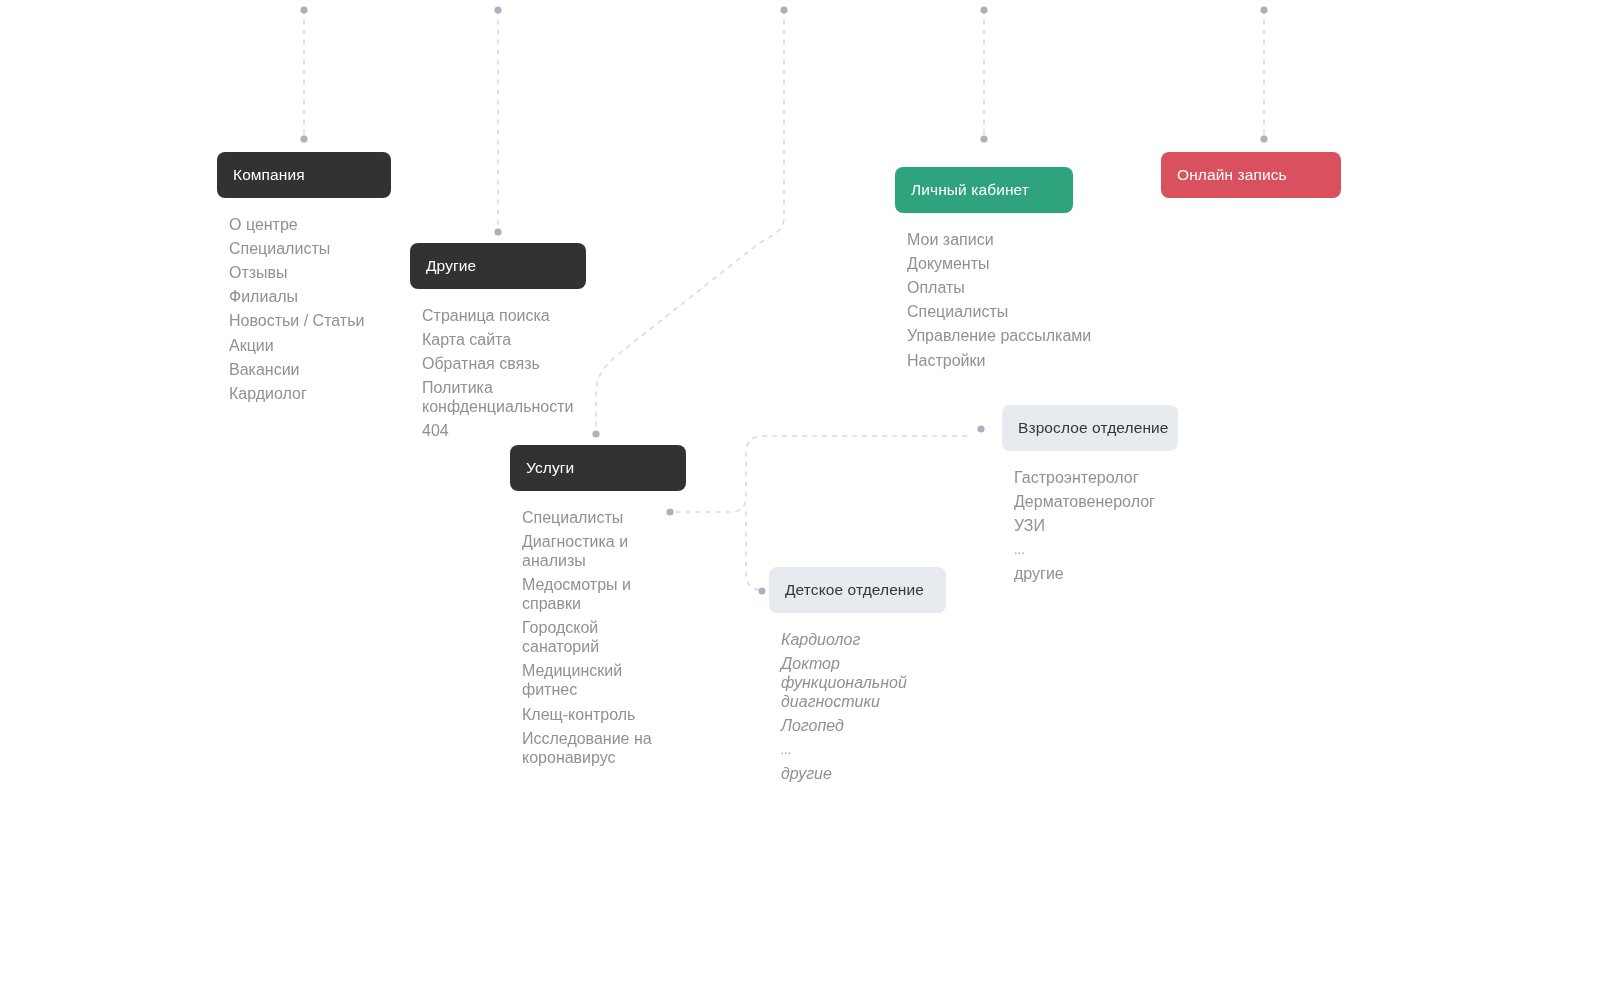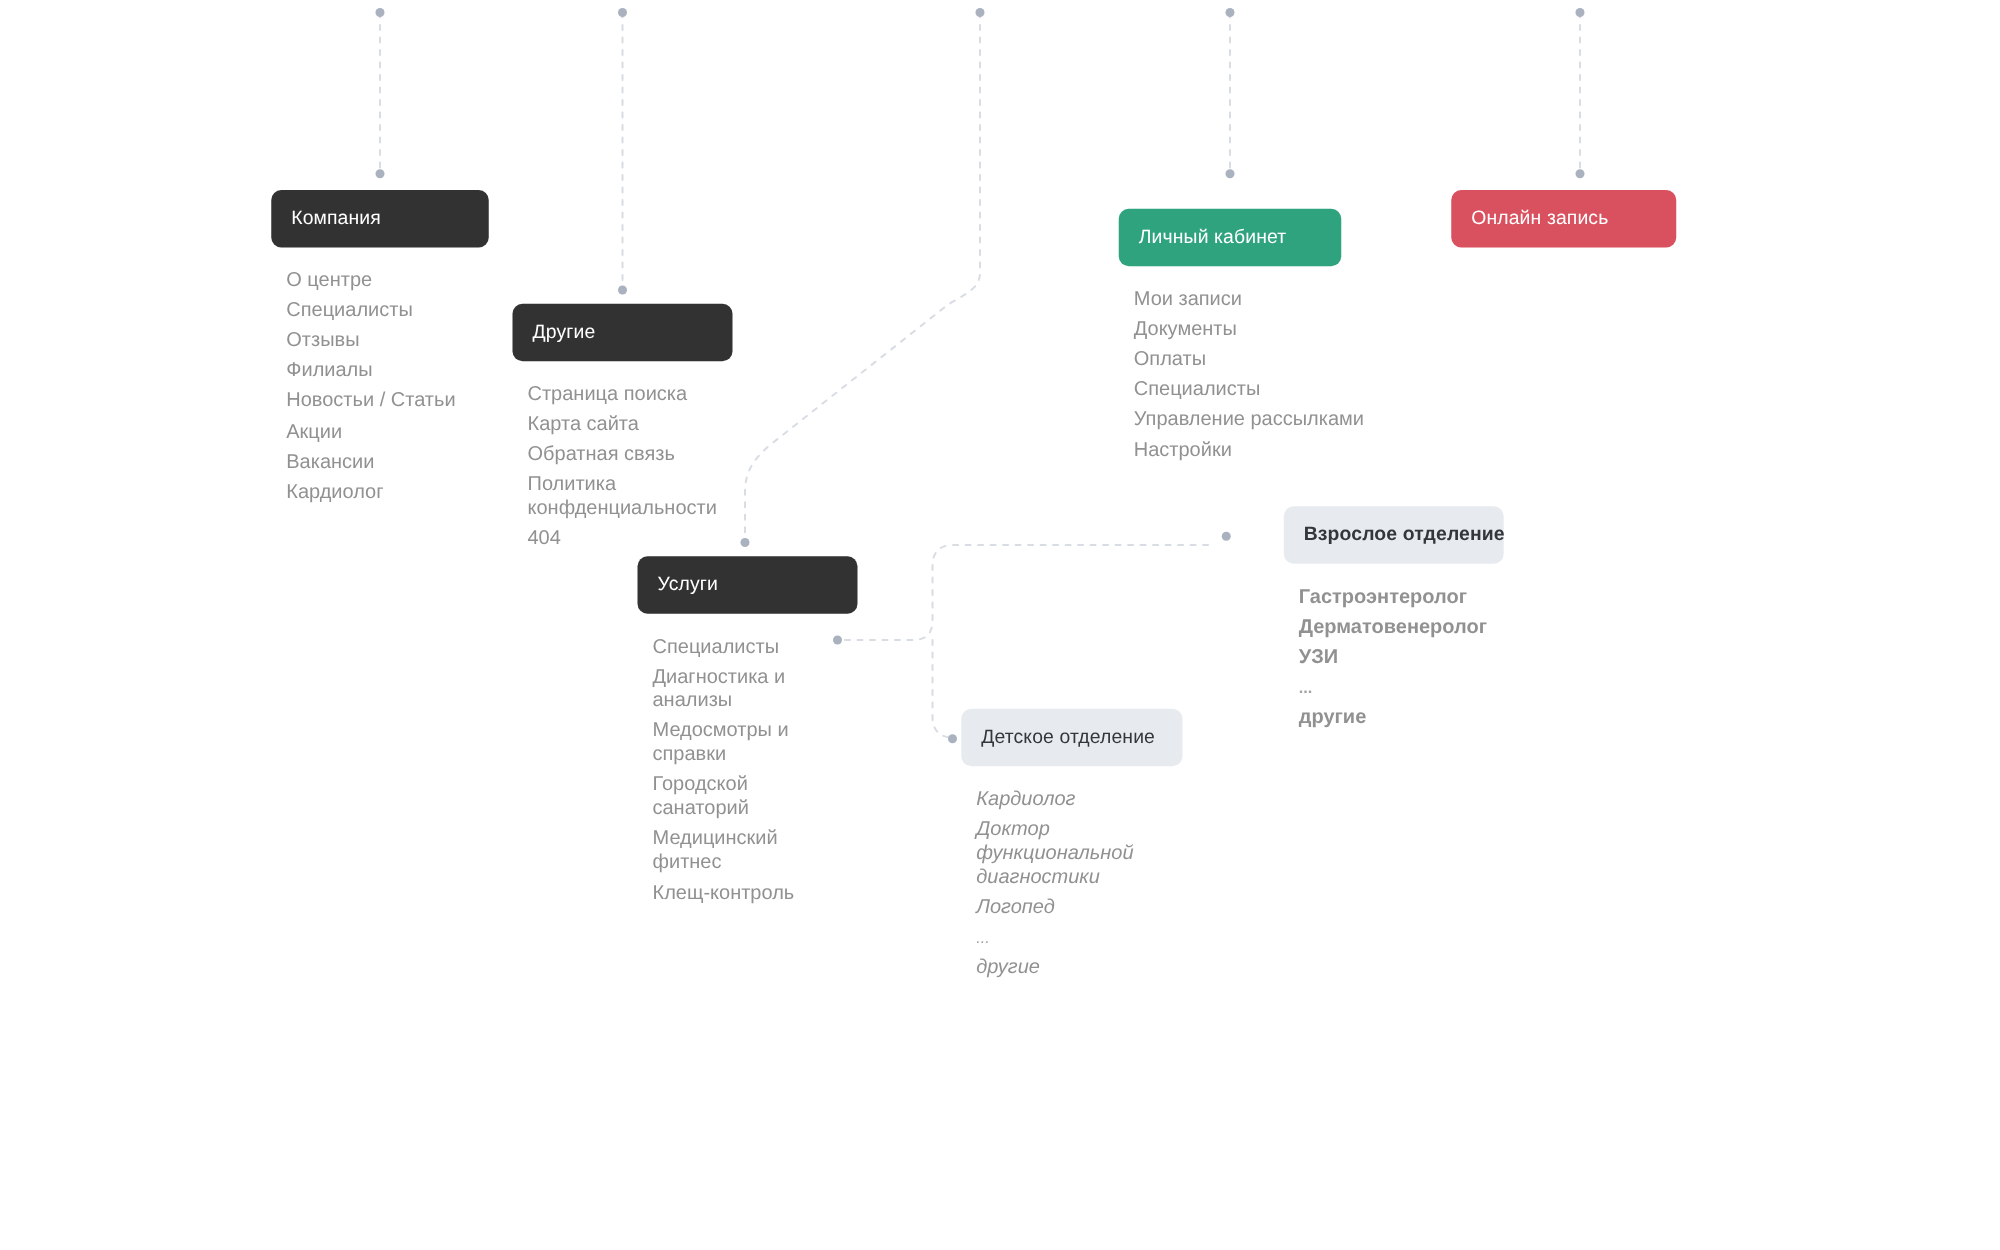--- a/index.html
+++ b/index.html
@@ -78,21 +78,21 @@
     font-size: 13px;
     color: #a3a3a3;
   }
 
   
   #node-kompaniya   { left: 217px; top: 152px; width: 174px; }
   #node-drugie      { left: 410px; top: 243px; width: 176px; }
   #node-uslugi      { left: 510px; top: 445px; width: 176px; }
   #node-lk          { left: 895px; top: 139px; width: 178px; margin-top: 28px; }
   #node-online      { left: 1161px; top: 152px; width: 180px; }
-  #node-vzroslo     { left: 1027px; top: 405px; width: 176px; font-weight: bold; }
+  #node-vzroslo     { left: 1002px; top: 405px; width: 176px; }
   #node-detskoe     { left: 769px; top: 567px; width: 177px; }
 
   #node-uslugi .node-list li { max-width: 155px; white-space: normal; }
   #node-drugie .node-list li { max-width: 152px; white-space: normal; }
   #node-detskoe .node-list li { max-width: 132px; white-space: normal; font-style: italic; }
   #node-vzroslo .node-list li { max-width: 168px; white-space: normal; }
   #node-lk .node-list li,
   #node-kompaniya .node-list li { white-space: nowrap; }
 </style>
 </head>
@@ -154,20 +154,21 @@
 
   <div class="node" id="node-uslugi">
     <div class="node-header dark">Услуги</div>
     <ul class="node-list">
       <li>Специалисты</li>
       <li>Диагностика и анализы</li>
       <li>Медосмотры и справки</li>
       <li>Городской санаторий</li>
       <li>Медицинский фитнес</li>
       <li>Клещ-контроль</li>
+      <li>Исследование на коронавирус</li>
     </ul>
   </div>
 
   <div class="node" id="node-lk">
     <div class="node-header green">Личный кабинет</div>
     <ul class="node-list">
       <li>Мои записи</li>
       <li>Документы</li>
       <li>Оплаты</li>
       <li>Специалисты</li>

